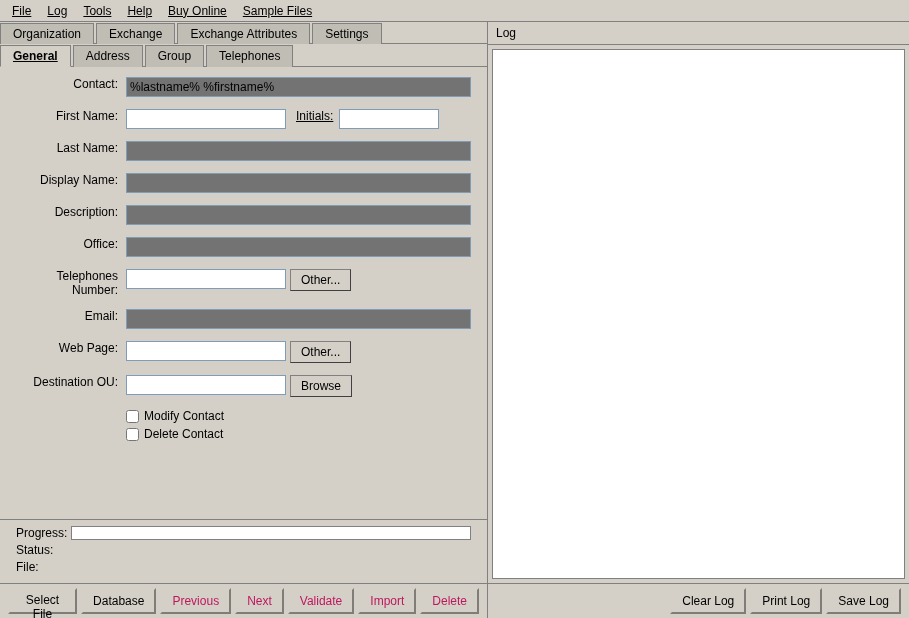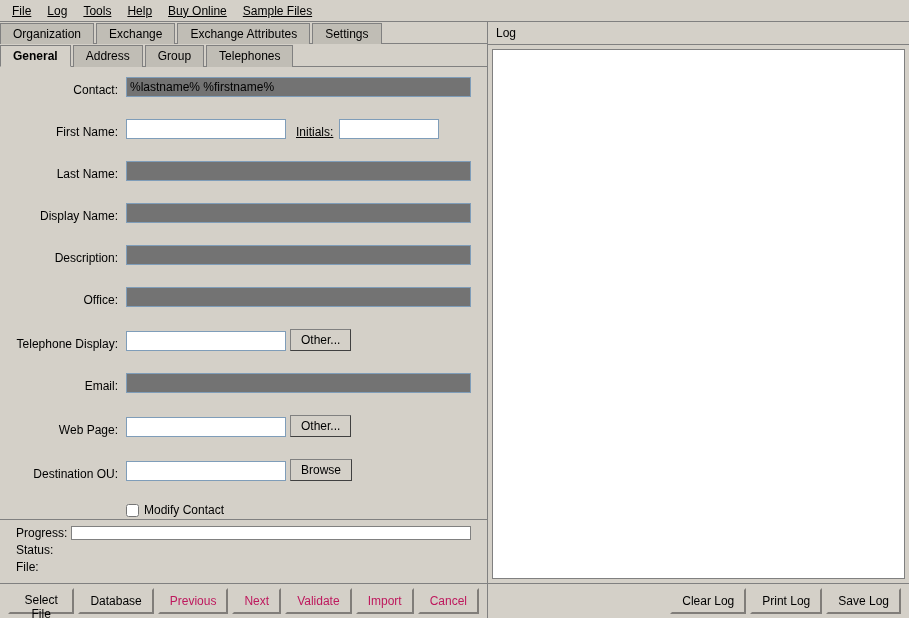--- a/index.html
+++ b/index.html
@@ -57,37 +57,38 @@
       font-size: 12px;
       margin-right: 2px;
       position: relative;
       top: 1px;
     }
     .tab.active {
       background: #d4d0c8;
       border-bottom: 1px solid #d4d0c8;
       font-weight: bold;
       z-index: 1;
+      text-decoration: underline;
     }
     .tab:not(.active) {
       background: #c0bdb5;
     }
 
     
     .form-area {
       flex: 1;
       background: #d4d0c8;
       padding: 10px 16px;
       overflow-y: auto;
     }
 
     .form-row {
       display: flex;
-      align-items: flex-end;
-      margin-bottom: 22px;
+      align-items: flex-start;
+      margin-bottom: 12px;
     }
     .form-label {
       width: 110px;
       text-align: right;
       padding-right: 8px;
       font-size: 12px;
       flex-shrink: 0;
     }
     .form-input {
       flex: 1;
@@ -281,21 +282,21 @@
         <label class="form-label">Description:</label>
         <input class="form-input" type="text" style="">
       </div>
 
       <div class="form-row">
         <label class="form-label">Office:</label>
         <input class="form-input" type="text" style="">
       </div>
 
       <div class="form-row">
-        <label class="form-label">Telephone Display:</label>
+        <label class="form-label">Telephones Number:</label>
         <input class="form-input-short" type="text" style="">
         <button class="btn">Other...</button>
       </div>
 
       <div class="form-row">
         <label class="form-label">Email:</label>
         <input class="form-input" type="text" style="">
       </div>
 
       <div class="form-row">
@@ -335,21 +336,21 @@
       </div>
     </div>
 
     <div class="bottom-bar">
       <button class="bottom-btn">Select File</button>
       <button class="bottom-btn">Database</button>
       <button class="bottom-btn" disabled="">Previous</button>
       <button class="bottom-btn" disabled="">Next</button>
       <button class="bottom-btn" disabled="">Validate</button>
       <button class="bottom-btn" disabled="">Import</button>
-      <button class="bottom-btn" disabled="">Cancel</button>
+      <button class="bottom-btn" disabled="">Delete</button>
     </div>
 
   </div>
 
   <div class="right-panel">
     <div class="log-header">Log</div>
     <div class="log-area"></div>
     <div class="log-buttons">
       <button class="log-btn">Clear Log</button>
       <button class="log-btn">Print Log</button>

